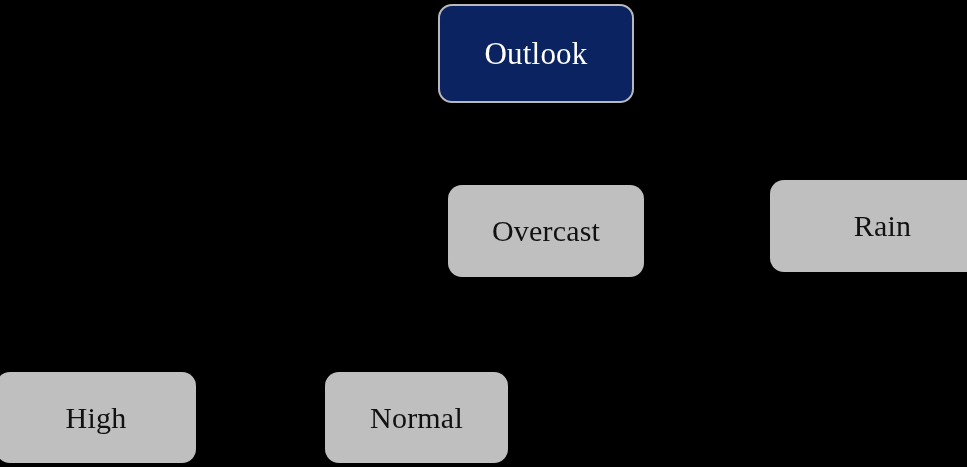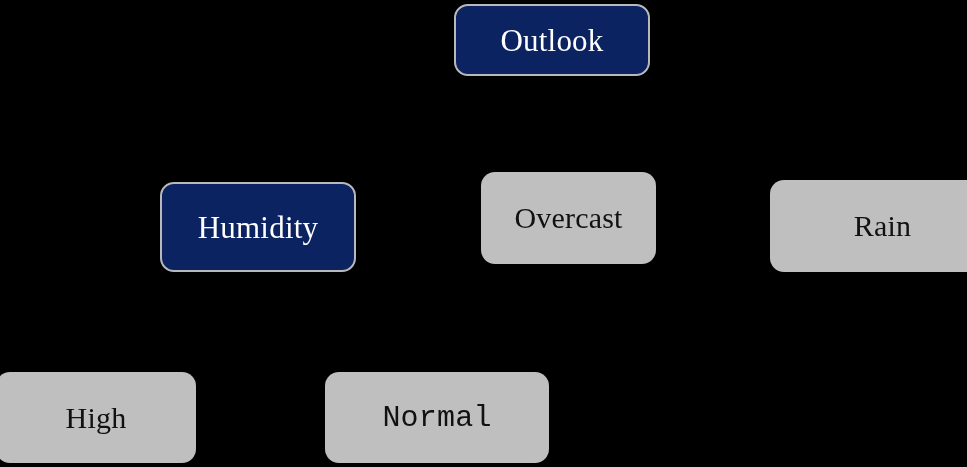--- a/index.html
+++ b/index.html
@@ -74,37 +74,34 @@
       <line x1="544" y1="92" x2="860" y2="180" stroke="#000000" stroke-width="2.5" marker-end="url(#arrowhead)"></line>
     </g>
     <g>
       <line x1="258" y1="272" x2="96" y2="372" stroke="#000000" stroke-width="2.5" marker-end="url(#arrowhead)"></line>
     </g>
     <g>
       <line x1="258" y1="272" x2="423" y2="372" stroke="#000000" stroke-width="2.5" marker-end="url(#arrowhead)"></line>
     </g>
   </svg>
 
-  <div class="node node-decision" style="left:454px; top:4px; width:196px; height:72px;">
+  <div class="node node-decision" style="left:438px; top:4px; width:196px; height:99px;">
     <span class="node-label">Outlook</span>
   </div>
 
-  <div class="node node-decision" style="left:160px; top:182px; width:196px; height:90px;">
-    <span class="node-label">Humidity</span>
-  </div>
 
-  <div class="node node-leaf" style="left:448px; top:172px; width:175px; height:92px;margin-left:33px;">
+  <div class="node node-leaf" style="left:448px; top:185px; width:196px; height:92px;">
     <span class="node-label">Overcast</span>
   </div>
 
   <div class="node node-leaf" style="left:770px; top:180px; width:225px; height:92px;">
     <span class="node-label">Rain</span>
   </div>
 
   <div class="node node-leaf" style="left:-4px; top:372px; width:200px; height:91px;">
     <span class="node-label">High</span>
   </div>
 
-  <div class="node node-leaf" style="left:325px; top:372px; width:224px; height:91px;font-family:Liberation Mono, monospace;">
+  <div class="node node-leaf" style="left:325px; top:372px; width:183px; height:91px;">
     <span class="node-label">Normal</span>
   </div>
 
 </div>
 
 </body></html>

